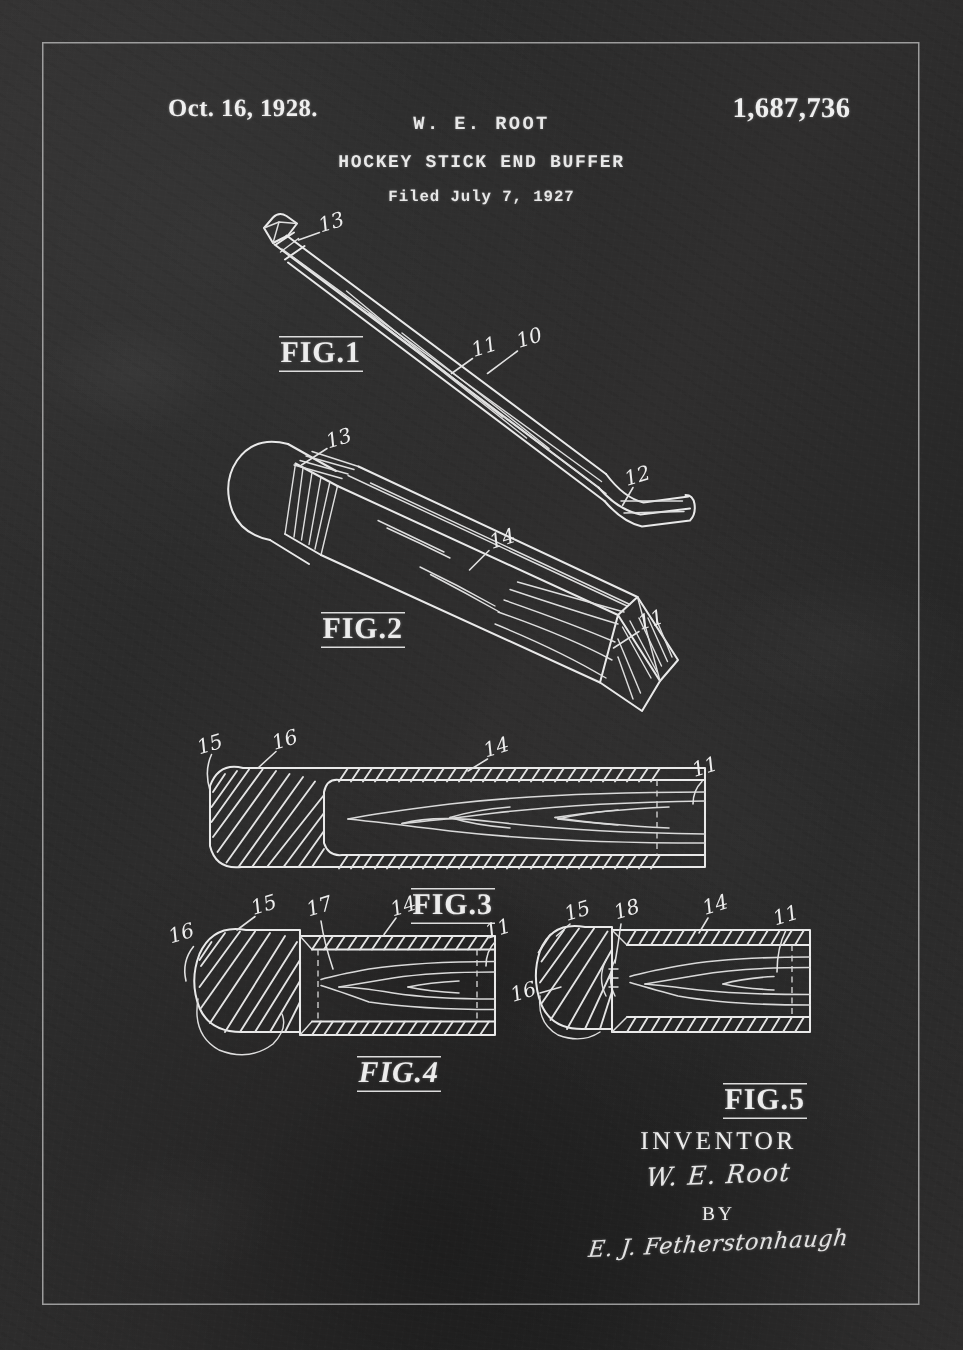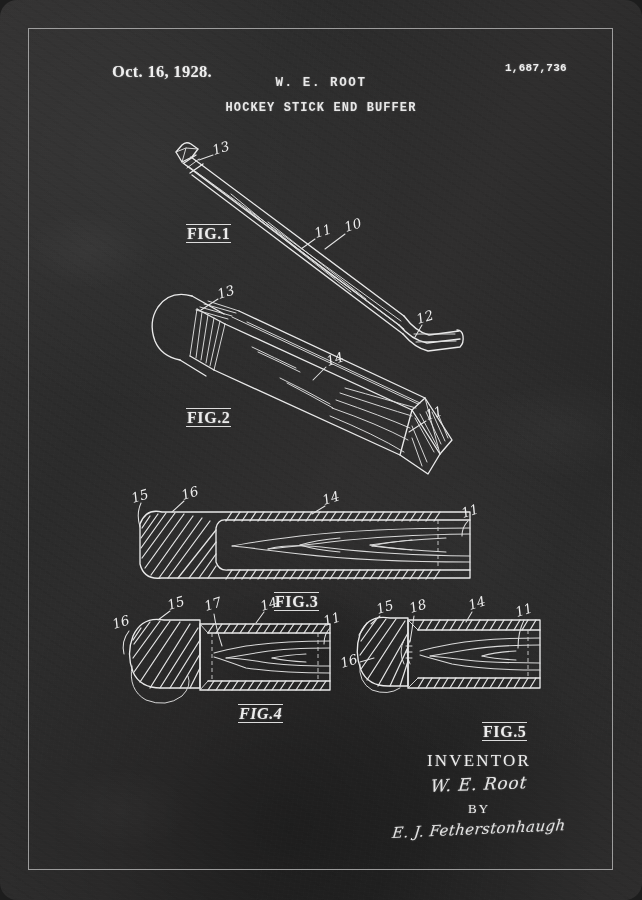--- a/index.html
+++ b/index.html
@@ -11,21 +11,20 @@
     position: relative;
     width: 642px;
     height: 900px;
     background:
       radial-gradient(ellipse 60% 40% at 22% 18%, rgba(255,255,255,0.035), rgba(0,0,0,0) 70%),
       radial-gradient(ellipse 50% 35% at 78% 62%, rgba(255,255,255,0.028), rgba(0,0,0,0) 70%),
       radial-gradient(ellipse 70% 50% at 45% 92%, rgba(0,0,0,0.30), rgba(0,0,0,0) 70%),
       linear-gradient(118deg, #333232 0%, #2b2b2b 28%, #2f2e2e 52%, #272727 76%, #2e2d2d 100%);
     overflow: hidden;
     font-family: "Liberation Serif", serif;
-    border-radius: 17px;
   }
   
   #grain {
     position: absolute;
     inset: 0;
     pointer-events: none;
     opacity: 0.5;
     background-image:
       repeating-linear-gradient(7deg, rgba(255,255,255,0.016) 0px, rgba(255,255,255,0.016) 1px, rgba(0,0,0,0) 1px, rgba(0,0,0,0) 4px),
       repeating-linear-gradient(-81deg, rgba(255,255,255,0.013) 0px, rgba(255,255,255,0.013) 1px, rgba(0,0,0,0) 1px, rgba(0,0,0,0) 5px),
@@ -62,23 +61,23 @@
     font-weight: bold;
     font-size: 16.5px;
     color: #efefef;
     letter-spacing: 0.3px;
     text-shadow: 0 0 2px rgba(255,255,255,0.35);
   }
   #header-patent-number {
     position: absolute;
     right: 75px;
     top: 62px;
-    font-family: Liberation Mono, monospace;
+    font-family: Liberation Serif, serif;
     font-weight: bold;
-    font-size: 11px;
+    font-size: 19px;
     color: #efefef;
     letter-spacing: 0.3px;
     text-shadow: 0 0 2px rgba(255,255,255,0.35);
   }
   #header-center {
     position: absolute;
     left: 0;
     right: 0;
     top: 76px;
     text-align: center;
@@ -103,21 +102,21 @@
   #filed-date-line {
     font-size: 10.5px;
     letter-spacing: 0.6px;
     font-weight: bold;
   }
 
   
   .fig-label {
     position: absolute;
     font-family: "Liberation Serif", serif;
-    font-size: 16px;
+    font-size: 20px;
     font-weight: bold;
     color: #ececec;
     letter-spacing: 0.6px;
     border-top: 1.6px solid #dcdcdc;
     border-bottom: 1.6px solid #dcdcdc;
     padding: 0 1px;
     line-height: 1.08;
     text-shadow: 0 0 2px rgba(255,255,255,0.3);
     font-variant: small-caps;
   }
@@ -196,24 +195,25 @@
   <div id="grain"></div>
   <div id="smudges"></div>
   <div id="border-frame"></div>
 
   <div id="header-date">Oct. 16, 1928.</div>
   <div id="header-patent-number">1,687,736</div>
 
   <div id="header-center">
     <div class="hdr-line" id="inventor-name-line">W. E. ROOT</div>
     <div class="hdr-line" id="invention-title-line">HOCKEY STICK END BUFFER</div>
+    <div class="hdr-line" id="filed-date-line">Filed July 7, 1927</div>
   </div>
 
   <div class="fig-label" style="left:186px; top:224px;">FIG.1</div>
-  <div class="fig-label" style="left:186px; top:408px;">FIG.2</div>
+  <div class="fig-label" style="left:214px; top:408px;">FIG.2</div>
   <div class="fig-label" style="left:274px; top:592px;">FIG.3</div>
   <div class="fig-label" style="left:238px; top:704px;font-style:italic;">FIG.4</div>
   <div class="fig-label" style="left:482px; top:722px;">FIG.5</div>
 
   <svg id="drawing-layer" width="642" height="900" viewBox="0 0 642 900">
 
     <g>
 
       <path class="ln" d="M176 152 L182 145 Q186 141 191 144 L198 149 L192 157 L182 162 Z"></path>
       <path class="ln-thin" d="M176 152 L186 148 L198 149"></path>

